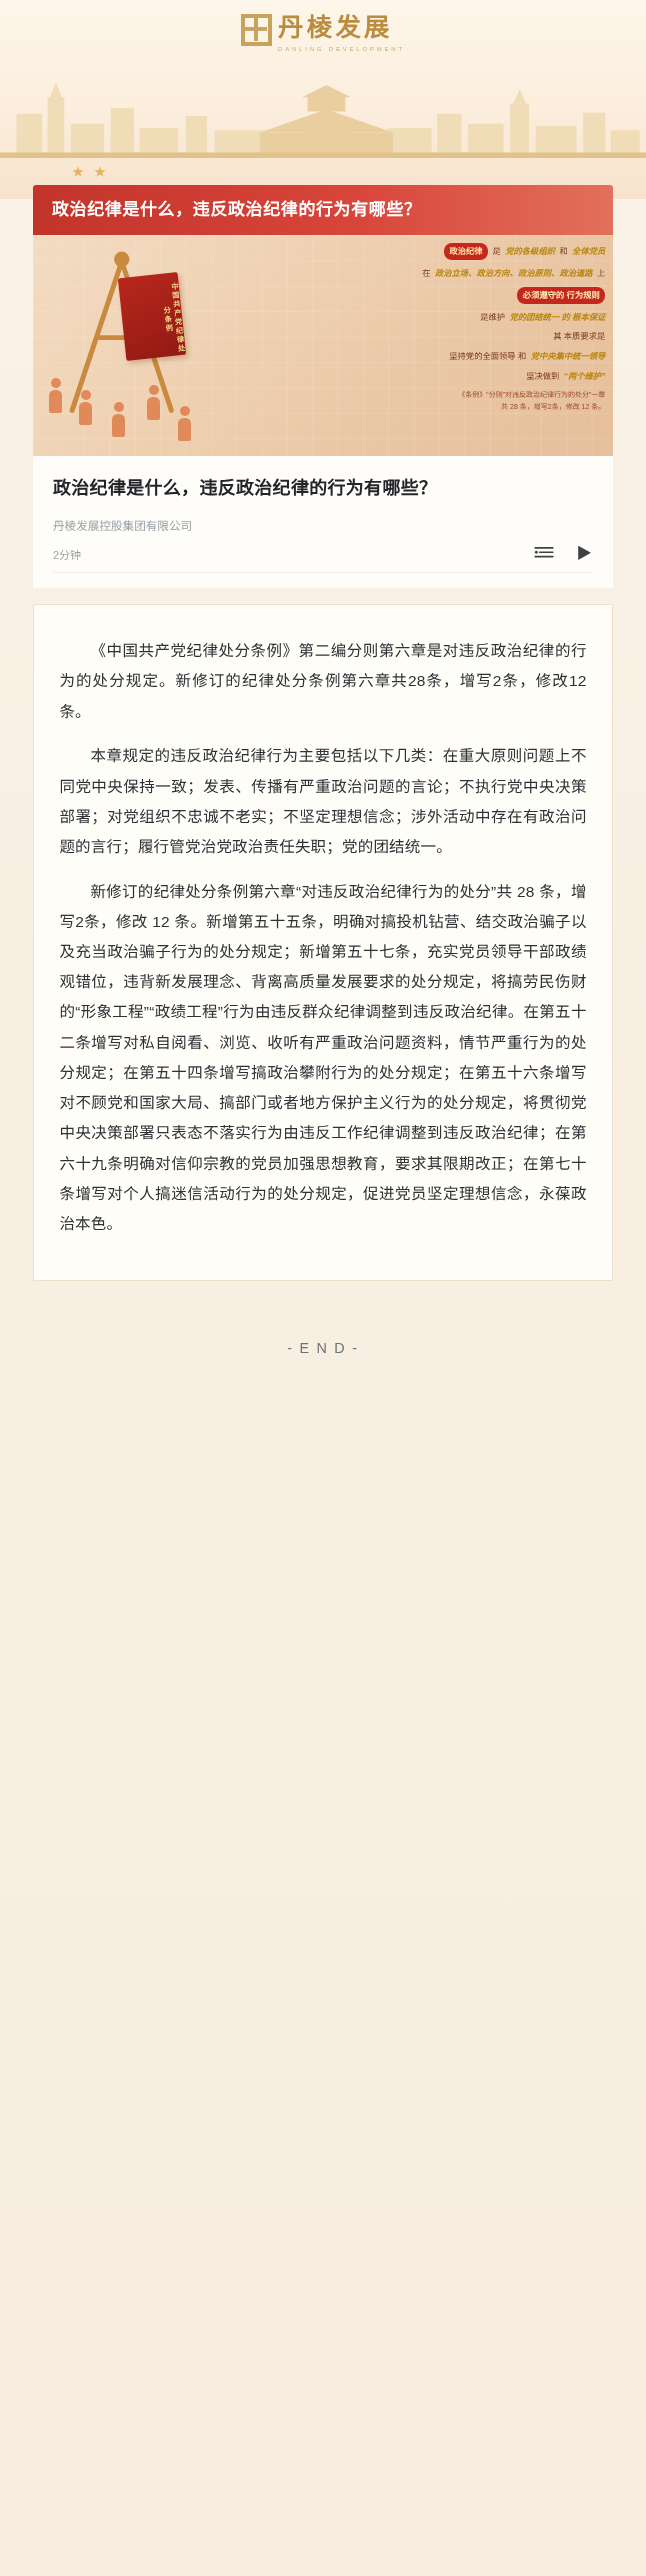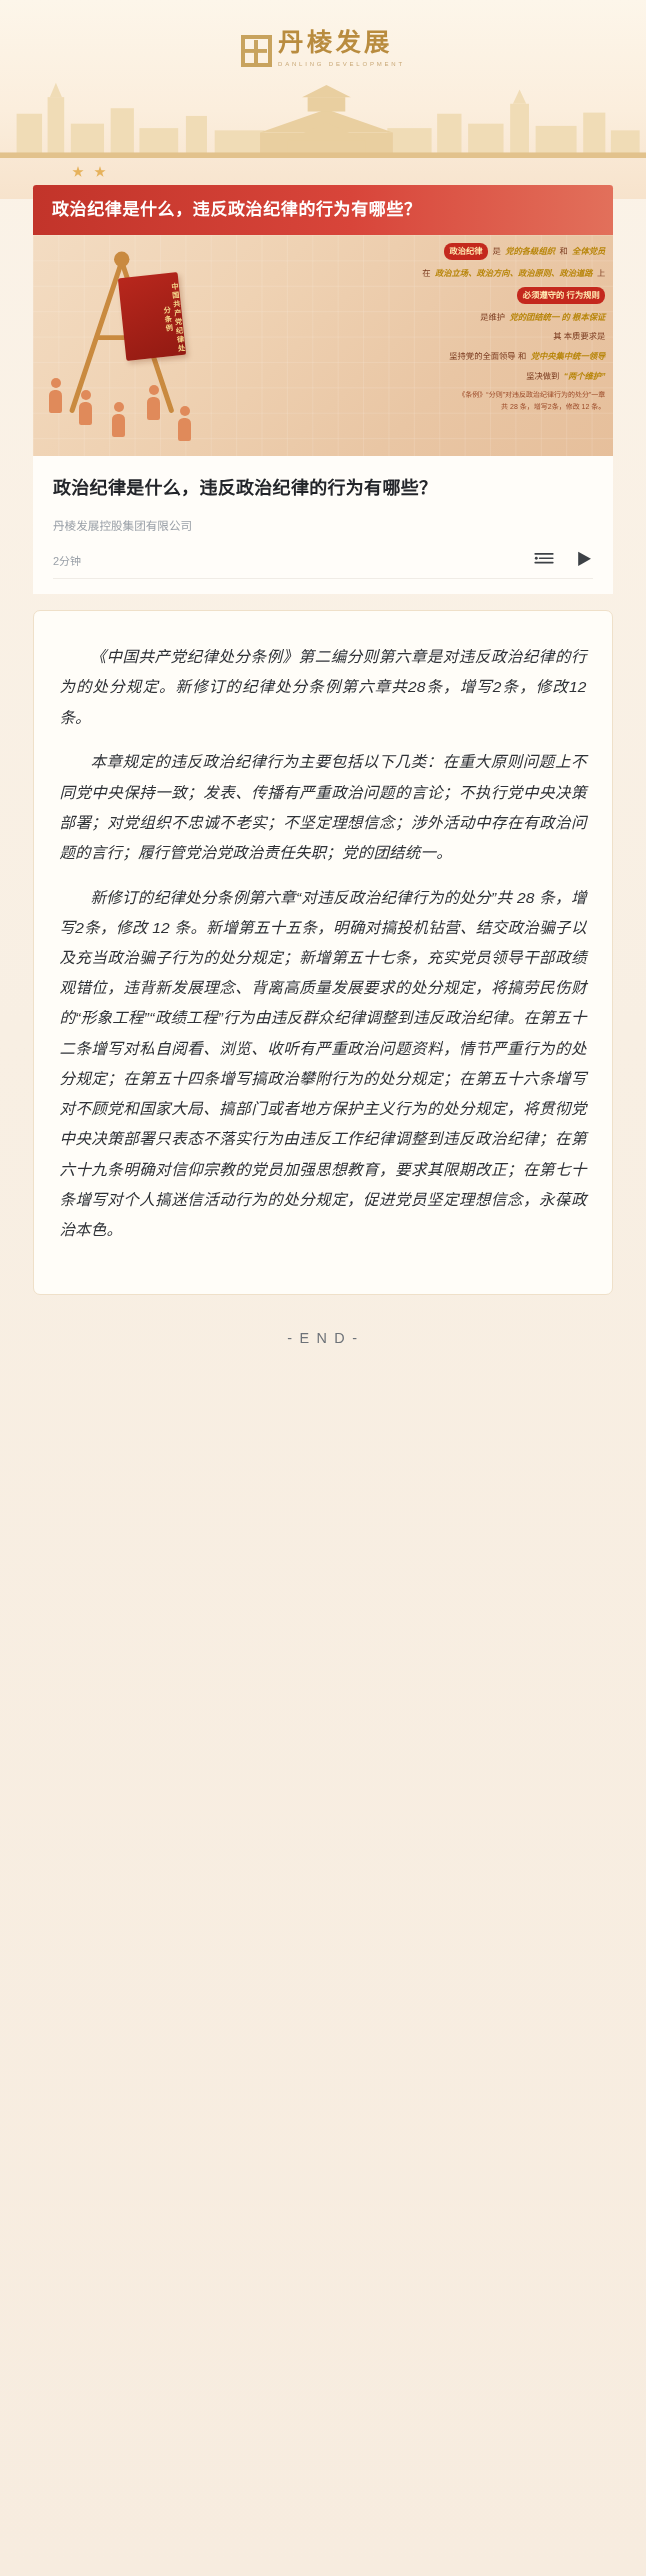--- a/index.html
+++ b/index.html
@@ -24,24 +24,24 @@
   
   .banner {
     position: relative;
     width: 646px;
     height: 199px;
     background: linear-gradient(180deg, #fdf6ea 0%, #fbeedd 55%, #f7e3cc 100%);
     overflow: hidden;
   }
   .logo-wrap {
     position: relative;
-    padding-top: 29px;
+    padding-top: 14px;
     display: flex;
     justify-content: center;
-    align-items: flex-end;
+    align-items: flex-start;
     gap: 6px;
     z-index: 5;
   }
   .logo-mark {
     width: 31px;
     height: 32px;
     position: relative;
     background:
       linear-gradient(#c8a35e,#c8a35e) 0 0/31px 4.4px no-repeat,
       linear-gradient(#c8a35e,#c8a35e) 0 28px/31px 4.4px no-repeat,
@@ -216,21 +216,21 @@
     color: #23252a;
     font-weight: bold;
     letter-spacing: 0.3px;
   }
   .meta .org {
     margin-top: 14.4px;
     font-size: 11.6px;
     color: #9aa0a8;
   }
   .meta-bottom {
-    margin-top: 17px;
+    margin-top: 11px;
     display: flex;
     align-items: center;
     justify-content: space-between;
     border-bottom: 0.6px solid #f0ece6;
     padding-bottom: 8.8px;
   }
   .meta .dur {
     font-size: 11px;
     color: #9aa0a8;
   }
@@ -239,42 +239,42 @@
     align-items: center;
     gap: 21px;
   }
   .icon-list, .icon-play { cursor: pointer; }
 
   
   .card {
     margin: 16.6px 33px 0 33px;
     background: #fffdf8;
     border: 0.6px solid #efe0c9;
-    border-radius: 7px;
+    border-radius: 1px;
     padding: 31px 25.4px 33px 25.4px;
     box-sizing: border-box;
-    font-style: italic;
   }
   .card p {
     margin: 0 0 14.4px 0;
     text-indent: 2em;
     font-size: 15.5px;
     line-height: 1.95;
     color: #2e3136;
     text-align: justify;
     letter-spacing: 0.2px;
   }
-  .card p:last-child { margin-bottom: 16px; }
+  .card p:last-child { margin-bottom: 8px; }
 
   .end {
     text-align: center;
     color: #6d7278;
     font-size: 14.4px;
     letter-spacing: 1.7px;
     padding: 35px 0 33px 0;
+    margin-top: 24px;
   }
 </style>
 </head>
 <body>
 
 <div class="page">
 
   <div class="banner">
     <svg class="skyline" viewBox="0 0 1170 150" preserveAspectRatio="none">
       <g fill="#f0dcb6">

